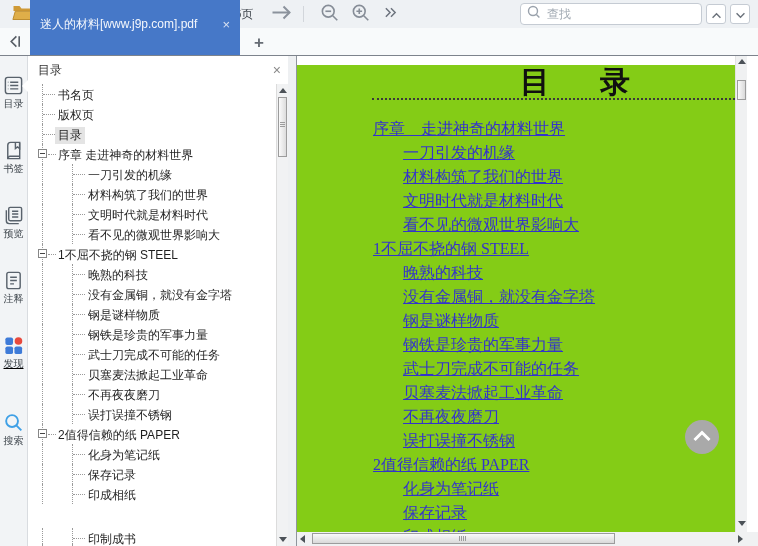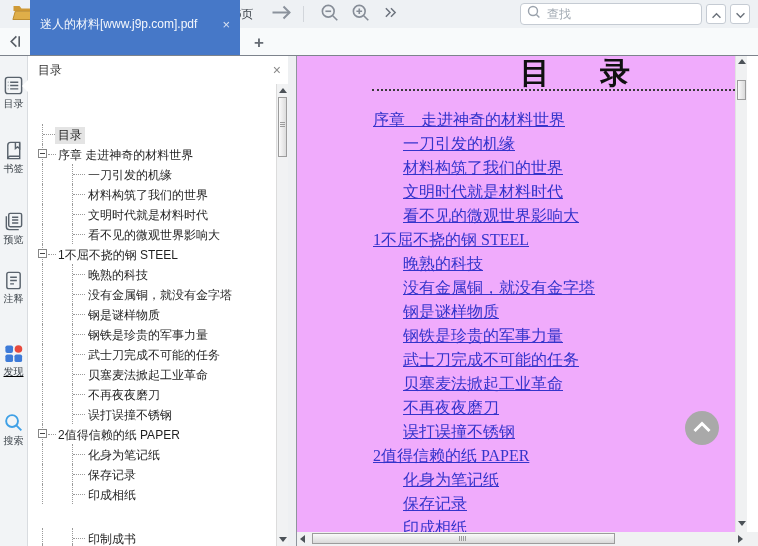--- a/index.html
+++ b/index.html
@@ -55,21 +55,21 @@
   .tocscroll{position:absolute;top:28px;right:0;width:12px;bottom:0;background:#f1f2f3;border-left:1px solid #dcdcdc;box-sizing:border-box;}
   .tocthumb{position:absolute;left:1px;width:9px;top:13px;height:60px;background:linear-gradient(90deg,#fafafa,#dcdcdc);border:1px solid #9c9c9c;box-sizing:border-box;}
   .vgrip{position:absolute;left:1px;right:1px;top:24px;height:5px;background:repeating-linear-gradient(#9c9c9c 0 1px,transparent 1px 2px);}
 
   
   .divider{width:9px;background:#eef0f2;border-right:1px solid #8f959c;box-sizing:border-box;}
 
   
   .main{width:461px;display:flex;flex-direction:column;}
   .mainrow{display:flex;height:476px;}
-  .page{width:438px;background:#f0abfc;position:relative;overflow:hidden;}
+  .page{width:438px;background:#84cc16;position:relative;overflow:hidden;margin-top:9px;}
   .doc-heading{position:absolute;left:223px;top:0;font-family:"Liberation Serif","DejaVu Serif",serif;font-size:30px;font-weight:bold;color:#101010;letter-spacing:10px;line-height:34px;white-space:nowrap;}
   .doc-rule{position:absolute;left:75px;right:0;top:33px;border-top:2px dotted #3a3a3a;}
   .doc-links{position:absolute;left:0;top:52px;width:100%;}
   .dlink{position:absolute;height:24px;line-height:24px;font-family:"Liberation Serif","DejaVu Serif",serif;font-size:16px;white-space:nowrap;}
   .dlink a{color:#3434cb;text-decoration:underline;cursor:pointer;}
   .lvl0{left:76px;}
   .lvl1{left:106px;}
   .backtop{position:absolute;left:388px;top:355px;width:34px;height:34px;border-radius:50%;background:#a9a9a9;display:flex;align-items:center;justify-content:center;}
 
   
@@ -201,40 +201,40 @@
         <div class="sbitem" style="top: 84px;">
           <span class="sbicon">
             <svg width="21" height="21" viewBox="0 0 22 22" fill="none" stroke="#59626c" stroke-width="1.5">
               <path d="M5 19.5V5.5c0-1.7 1.3-3 3-3h9.5v17z"></path>
               <path d="M5 19.5a2.4 2.4 0 0 1 2.4-2.4h10.1"></path>
               <path d="M13 2.8v6.2l2.2-1.8 2.2 1.8V2.8"></path>
             </svg>
           </span>
           <span class="sblabel">书签</span>
         </div>
-        <div class="sbitem" style="top: 155px;">
+        <div class="sbitem" style="top: 149px;">
           <span class="sbicon">
             <svg width="21" height="21" viewBox="0 0 22 22" fill="none" stroke="#59626c" stroke-width="1.5">
               <rect x="6" y="2.5" width="13.5" height="14" rx="1.5"></rect>
               <path d="M9.5 6.5h6.5M9.5 9.5h6.5M9.5 12.5h6.5"></path>
               <path d="M3.5 5.5v11a3 3 0 0 0 3 3h10"></path>
             </svg>
           </span>
           <span class="sblabel">预览</span>
         </div>
         <div class="sbitem" style="top: 214px;">
           <span class="sbicon">
             <svg width="21" height="21" viewBox="0 0 22 22" fill="none" stroke="#59626c" stroke-width="1.5">
               <rect x="4" y="2.5" width="14" height="17" rx="2"></rect>
               <path d="M7.5 7.5h7M7.5 11h7M7.5 14.5h4"></path>
             </svg>
           </span>
           <span class="sblabel">注释</span>
         </div>
-        <div class="sbitem" style="top: 287px; text-decoration: underline;">
+        <div class="sbitem" style="top: 279px; text-decoration: underline;">
           <span class="sbicon">
             <svg width="21" height="21" viewBox="0 0 22 22">
               <rect x="2.5" y="2.5" width="8" height="8" rx="2" fill="#3e7bd8"></rect>
               <rect x="2.5" y="12" width="8" height="8" rx="2" fill="#3e7bd8"></rect>
               <rect x="12" y="12" width="8" height="8" rx="2" fill="#3e7bd8"></rect>
               <circle cx="16.2" cy="6.3" r="4" fill="#e8493d"></circle>
             </svg>
           </span>
           <span class="sblabel">发现</span>
         </div>
@@ -248,20 +248,30 @@
           <span class="sblabel">搜索</span>
         </div>
       </div>
 
     <div class="tocpanel">
       <div class="toc-header">
         <span>目录</span>
       </div>
       <span class="toc-close">×</span>
       <div class="tree">
+          <div class="trow" style="top: 0px;">
+            <span class="vg1"></span>
+            <span class="stub s1"></span>
+            <span class="tlabel l1">书名页</span>
+          </div>
+          <div class="trow" style="top: 20px;">
+            <span class="vg1"></span>
+            <span class="stub s1"></span>
+            <span class="tlabel l1">版权页</span>
+          </div>
           <div class="trow sel" style="top: 40px;">
             <span class="vg1"></span>
             <span class="stub s1"></span>
             <span class="tlabel l1">目录</span>
           </div>
           <div class="trow" style="top: 60px;">
             <span class="vg1"></span>
             <span class="expander"></span>
             <span class="stub sp"></span>
             <span class="tlabel l1">序章 走进神奇的材料世界</span>

